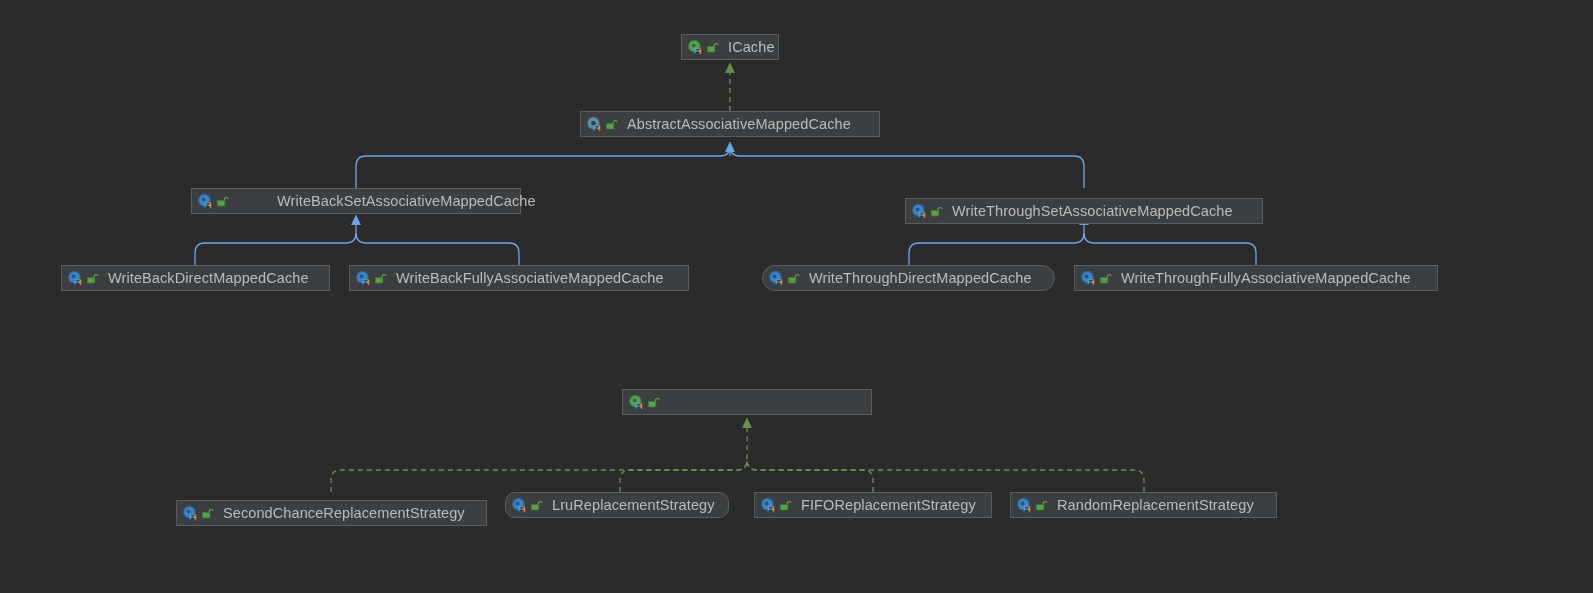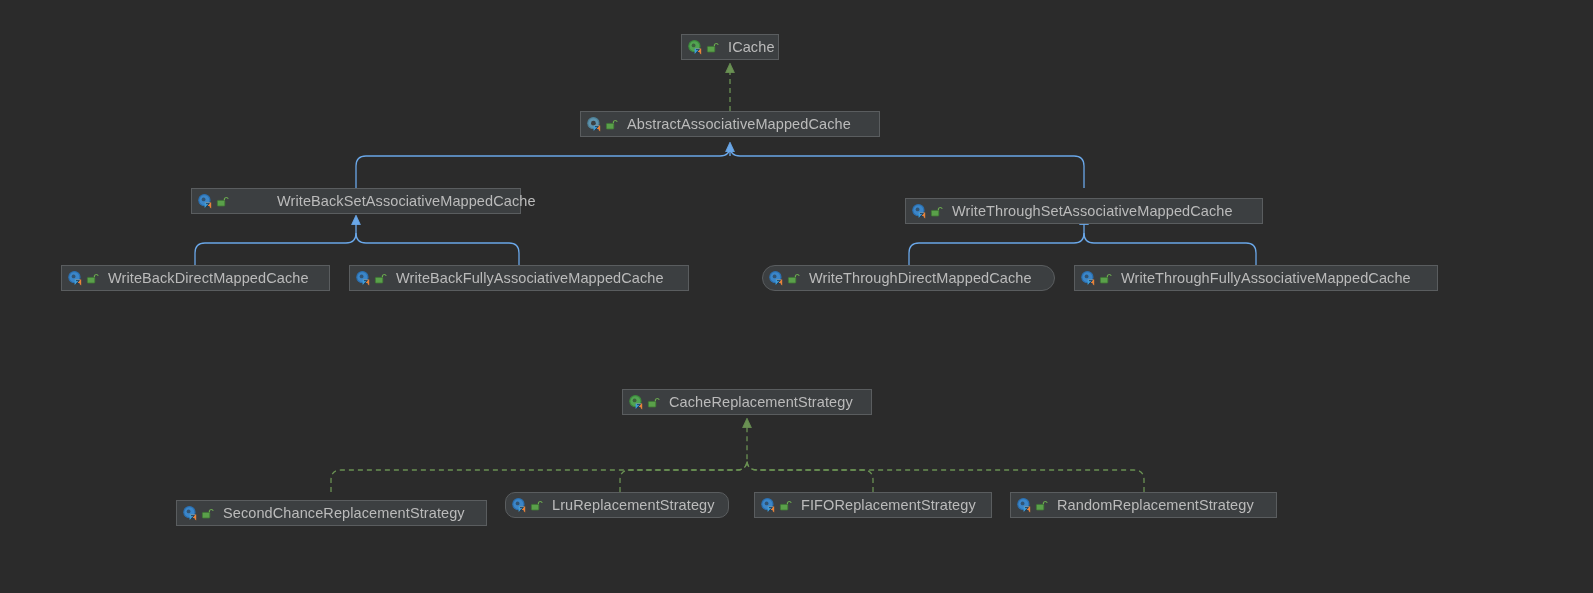--- a/index.html
+++ b/index.html
@@ -282,21 +282,20 @@
               <path d="M9.0 10.6 L12.4 10.6 L9.2 13.6 L12.6 13.6" stroke="#1f3d57" stroke-width="0.9" fill="none"></path>
             </svg>
           </span>
           <span>
             <svg width="13" height="13" viewBox="0 0 13 13" class="glyph">
               <path d="M8.4 5.6 L8.4 3.9 A2.0 2.0 0 0 1 12.2 3.9" stroke="#6aa84f" stroke-width="1.2" fill="none"></path>
               <rect x="1.4" y="5.4" width="7.4" height="5.6" rx="0.8" fill="#5aa04a" stroke="#3f7a33" stroke-width="0.8"></rect>
             </svg>
           </span>
         </span>
-        <span class="label">CacheReplacementStrategy</span>
       </div>
       <div class="node" style="left: 176px; top: 500px; width: 311px;">
         <span class="icons">
           <span>
             <svg width="16" height="16" viewBox="0 0 16 16" class="glyph">
               <circle cx="7.4" cy="7.2" r="5.6" fill="#3b86c9" stroke="#2a6fb0" stroke-width="1.1"></circle>
               <circle cx="6.6" cy="6.4" r="1.9" fill="#2b2b2b" opacity="0.55"></circle>
               <path d="M7.6 9.4 L14.2 9.4 L14.2 15.6 Z" fill="#e8833a"></path>
               <path d="M7.6 9.4 L13.0 9.4 L7.6 15.0 Z" fill="#3e9cd8"></path>
               <path d="M9.0 10.6 L12.4 10.6 L9.2 13.6 L12.6 13.6" stroke="#1f3d57" stroke-width="0.9" fill="none"></path>

